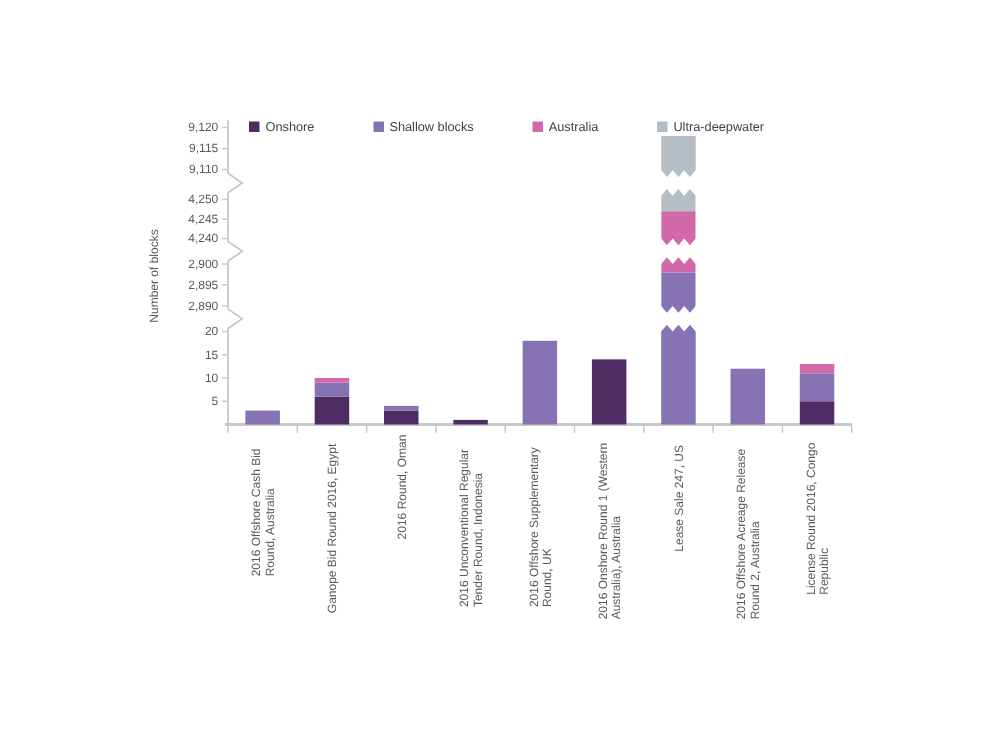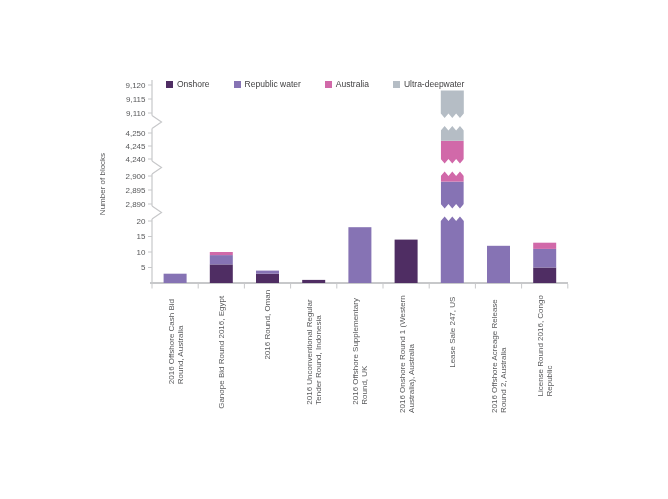--- a/index.html
+++ b/index.html
@@ -1,36 +1,36 @@
 <!DOCTYPE html>
 <html><head>
 <meta charset="utf-8">
 <style>
   html,body{margin:0;padding:0;background:#ffffff;}
   #stage{position:relative;width:668px;height:499px;background:#ffffff;
          font-family:"Liberation Sans",sans-serif;overflow:hidden;}
   #chart-svg{position:absolute;left:0;top:0;}
-  .legend{position:absolute;left:166px;top:79px;display:flex;gap:24px;align-items:center;z-index:2;}
+  .legend{position:absolute;left:166px;top:79px;display:flex;gap:39px;align-items:center;z-index:2;}
   .legend-item{display:flex;align-items:center;gap:4px;}
   .legend-swatch{width:7px;height:7px;display:inline-block;flex:0 0 auto;}
   .legend-label{font-size:8.5px;color:#414042;white-space:nowrap;}
   svg text{font-family:"Liberation Sans",sans-serif;}
 </style>
 </head>
 <body>
 
 <div id="stage">
   <div class="legend" id="legend">
       <div class="legend-item">
         <span class="legend-swatch" style="background: rgb(79, 45, 99);"></span>
         <span class="legend-label">Onshore</span>
       </div>
       <div class="legend-item">
         <span class="legend-swatch" style="background: rgb(134, 115, 180);"></span>
-        <span class="legend-label">Republic water</span>
+        <span class="legend-label">Shallow blocks</span>
       </div>
       <div class="legend-item">
         <span class="legend-swatch" style="background: rgb(209, 105, 169);"></span>
         <span class="legend-label">Australia</span>
       </div>
       <div class="legend-item">
         <span class="legend-swatch" style="background: rgb(181, 189, 197);"></span>
         <span class="legend-label">Ultra-deepwater</span>
       </div>
     </div>

